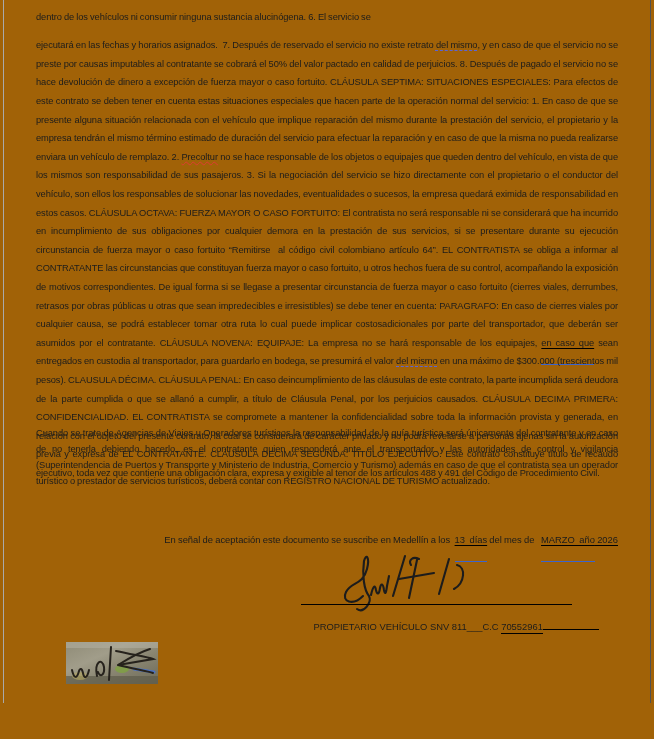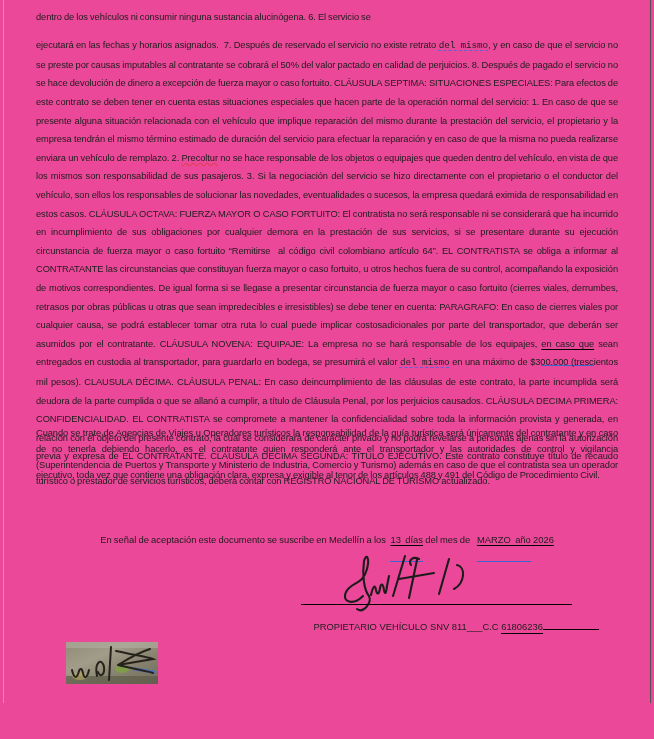--- a/index.html
+++ b/index.html
@@ -1,36 +1,36 @@
 <!DOCTYPE html>
 <html><head>
 <meta charset="utf-8">
 <style>
   html,body{margin:0;padding:0;background:#ffffff;}
   .page{
-    position:relative;width:654px;height:739px;background:#ec4899;overflow:hidden;
+    position:relative;width:654px;height:739px;background:#a16207;overflow:hidden;
     font-family:"Liberation Sans", sans-serif;color:#1c1c1c;
   }
   .edge{position:absolute;top:0;width:1px;height:703px;}
   .edge.left{left:3px;background:#a9a9a9;}
   .edge.right{left:650px;background:#515151;}
 
   .para{
     position:absolute;left:36px;width:582px;
     font-size:9.3px;line-height:18.6px;letter-spacing:-0.08px;word-spacing:-0.4px;
     text-align:justify;white-space:pre-wrap;color:#1c1c1c;
   }
   #p-cont{top:-1px;text-align:left;}
   #p-clauses{top:27px;}
   #p-agencies{top:416px;line-height:16px;}
-  #p-accept{top:500px;text-align:center;font-size:9.4px;letter-spacing:0;margin-top:31px;}
+  #p-accept{top:500px;text-align:right;font-size:9.4px;letter-spacing:0;margin-top:31px;}
 
   .b{font-weight:normal;}
   .u-solid{text-decoration:underline;text-decoration-color:#000;text-underline-offset:2px;}
-  .u-dotted-blue{text-decoration:underline dashed #5a64d6;text-decoration-thickness:1px;text-underline-offset:2px;font-family:Liberation Mono, monospace;}
+  .u-dotted-blue{text-decoration:underline dashed #5a64d6;text-decoration-thickness:1px;text-underline-offset:2px;}
   .u-wavy-red{text-decoration:underline wavy #de3b30;text-decoration-thickness:1px;text-underline-offset:1px;}
   .u-black-blue{text-decoration:underline;text-decoration-color:#000;text-underline-offset:2px;border-bottom:1.5px solid #3c64cf;padding-bottom:16px;}
 
   .sig-left{
     position:absolute;left:36px;top:594px;font-size:9.6px;line-height:16.5px;
     letter-spacing:0.25px;white-space:pre-wrap;
   }
   .sig-rule{position:absolute;left:301px;top:604px;width:271px;border-top:1.5px solid #000;}
   .sig-label{position:absolute;left:303px;top:609px;font-size:9.4px;white-space:pre;}
   .cc-underlined{border-bottom:1px solid #000;padding-bottom:1px;}
@@ -63,21 +63,21 @@
       <path d="M86,11 C80,8 75,12 78,17 M84,12 L76,50"></path>
       <path d="M66,31 L101,25"></path>
       <path d="M106,46 L116,11"></path>
       <path d="M124,17 C133,19 132,35 121,41"></path>
     </g>
   </svg>
 
   <div class="sig-rule"></div>
 
   <div class="sig-label">
-    <span>PROPIETARIO VEHÍCULO SNV 811</span><span>___</span><span>C.C </span><span class="cc-underlined">61806236</span><span class="cc-tail"></span>
+    <span>PROPIETARIO VEHÍCULO SNV 811</span><span>___</span><span>C.C </span><span class="cc-underlined">70552961</span><span class="cc-tail"></span>
   </div>
 
 
   <svg class="photo" viewBox="0 0 92 42" xmlns="http://www.w3.org/2000/svg" preserveAspectRatio="none">
     <defs>
       <linearGradient id="pbg" x1="0" y1="0" x2="1" y2="1">
         <stop offset="0" stop-color="#8f8b76"></stop>
         <stop offset="0.35" stop-color="#a19d8a"></stop>
         <stop offset="0.6" stop-color="#8a8672"></stop>
         <stop offset="1" stop-color="#6d6a58"></stop>

